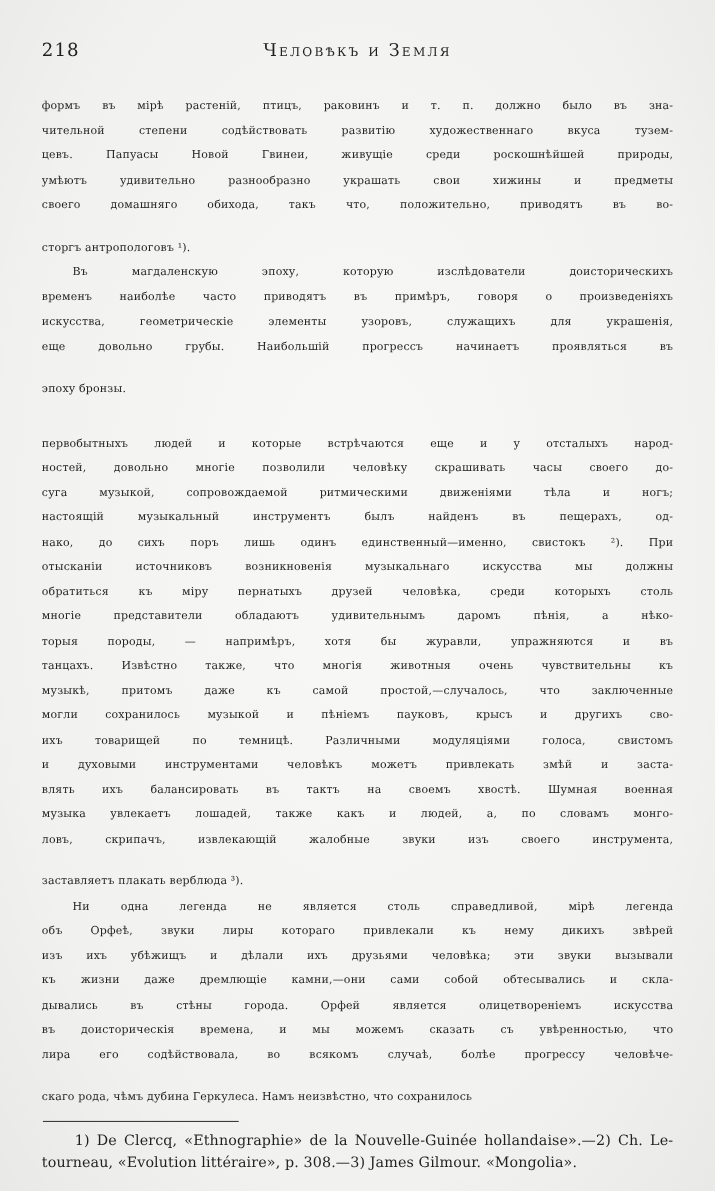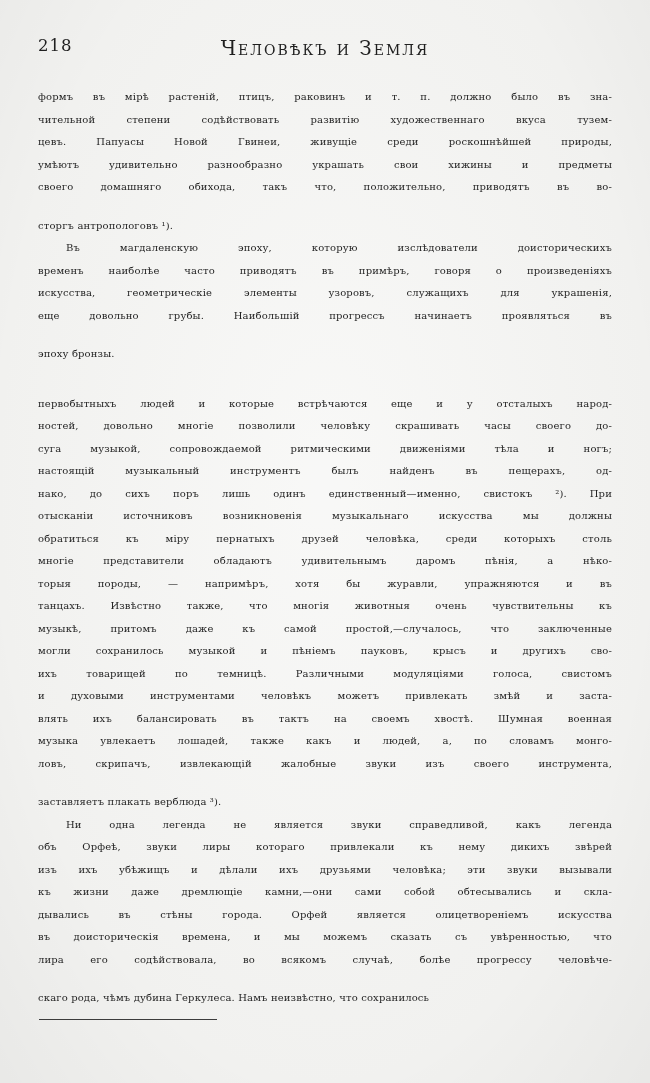--- a/index.html
+++ b/index.html
@@ -41,21 +41,21 @@
   .page-number {
     position: absolute;
     left: 0;
     top: 0;
     font-size: 16.5px;
     letter-spacing: 1px;
   }
 
   .running-title {
     text-align: center;
-    font-size: 20px;
+    font-size: 16px;
     font-variant: small-caps;
     font-variant-caps: small-caps;
     letter-spacing: 2px;
   }
 
   .text-block {
     width: 574px;
   }
 
   .paragraph { margin: 0; }
@@ -156,27 +156,32 @@
         <div class="line">музыкѣ, притомъ даже къ самой простой,—случалось, что заключенные</div>
         <div class="line">могли сохранилось музыкой и пѣніемъ пауковъ, крысъ и другихъ сво-</div>
         <div class="line">ихъ товарищей по темницѣ.  Различными модуляціями голоса, свистомъ</div>
         <div class="line">и духовыми инструментами человѣкъ можетъ привлекать змѣй и заста-</div>
         <div class="line">влять ихъ балансировать въ тактъ на своемъ хвостѣ.  Шумная военная</div>
         <div class="line">музыка увлекаетъ лошадей, также какъ и людей, а, по словамъ монго-</div>
         <div class="line">ловъ, скрипачъ, извлекающій жалобные звуки изъ своего инструмента,</div>
         <div class="line last">заставляетъ плакать верблюда ³).</div>
       </div>
       <div class="paragraph">
-        <div class="line indent">Ни одна легенда не является звуки справедливой, какъ легенда</div>
+        <div class="line indent">Ни одна легенда не является столь справедливой, мірѣ легенда</div>
         <div class="line">объ Орфеѣ, звуки лиры котораго привлекали къ нему дикихъ звѣрей</div>
         <div class="line">изъ ихъ убѣжищъ и дѣлали ихъ друзьями человѣка; эти звуки вызывали</div>
         <div class="line">къ жизни даже дремлющіе камни,—они сами собой обтесывались и скла-</div>
         <div class="line">дывались въ стѣны города.  Орфей является олицетвореніемъ искусства</div>
         <div class="line">въ доисторическія времена, и мы можемъ сказать съ увѣренностью, что</div>
         <div class="line">лира его содѣйствовала, во всякомъ случаѣ, болѣе прогрессу человѣче-</div>
         <div class="line last">скаго рода, чѣмъ дубина Геркулеса.  Намъ неизвѣстно, что сохранилось</div>
       </div>
     </div>
 
   <div class="footnote-rule"></div>
 
+  <div class="footnote">
+
+  <div class="fn-line indent">1) De Clercq, «Ethnographie» de la Nouvelle-Guinée hollandaise».—2) Ch. Le-</div>
+      <div class="fn-line last">tourneau, «Evolution littéraire», p. 308.—3) James Gilmour. «Mongolia».</div>
+    </div>
 
 </div>
 
 </body></html>

